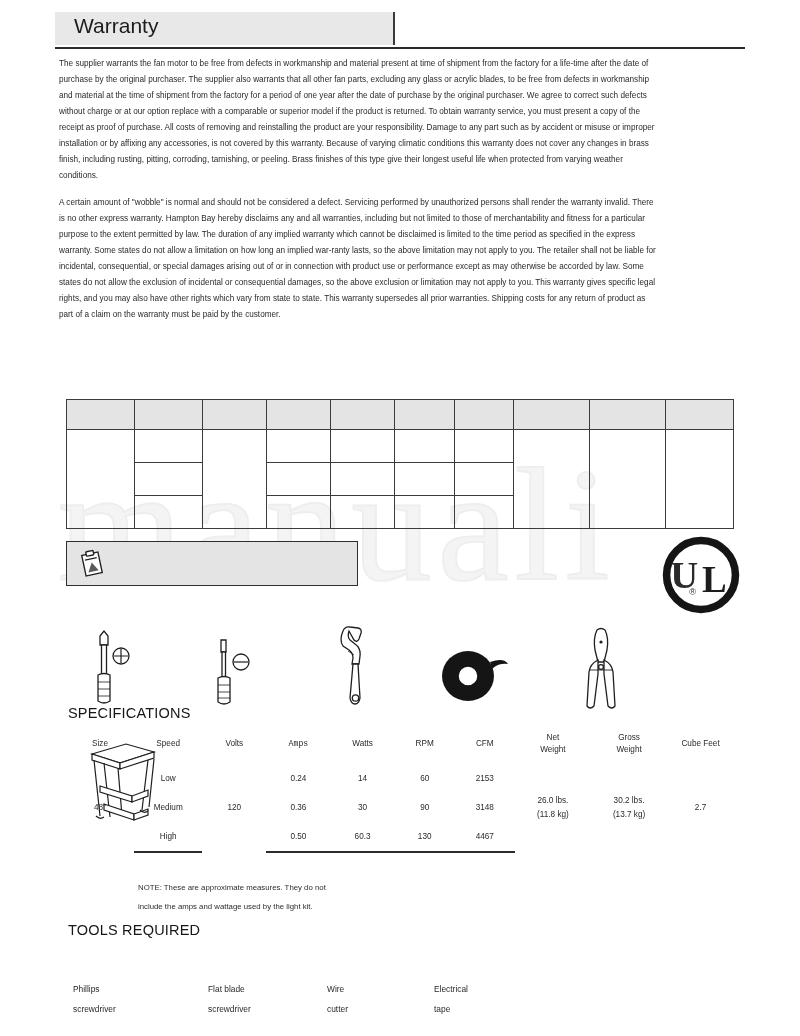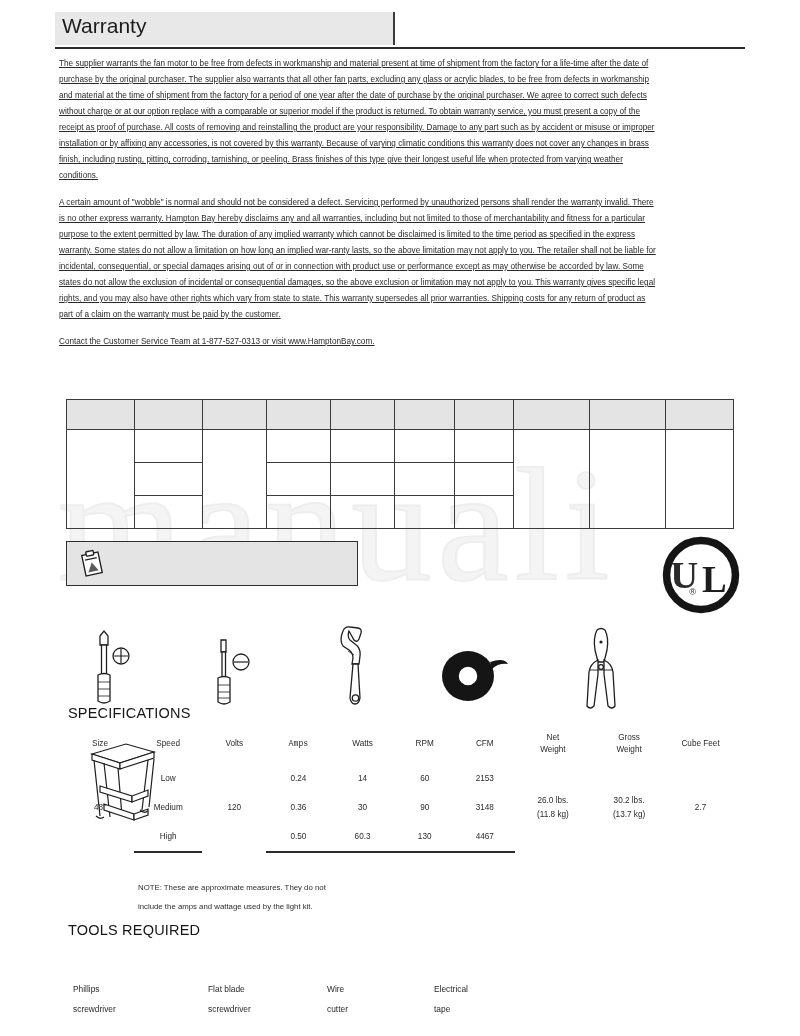--- a/index.html
+++ b/index.html
@@ -48,21 +48,21 @@
   .section-head .bar {
     position: relative;
     height: 33px;
     width: 340px;
     background: #e8e8e8;
     border-right: 2px solid #3a3a3a;
     box-sizing: border-box;
   }
   .section-head .bar span {
     position: absolute;
-    left: 7px;
+    left: 19px;
     top: 2px;
     font-size: 21px;
     font-weight: 400;
     color: #1c1c1c;
     white-space: nowrap;
   }
   .section-head .rule {
     height: 0;
     border-top: 2px solid #2b2b2b;
     width: 690px;
@@ -75,21 +75,20 @@
   
   .copy {
     position: absolute;
     left: 59px;
     width: 600px;
     font-size: 8.2px;
     line-height: 16px;
     color: #2a2a2a;
     text-align: left;
     z-index: 2;
-    text-decoration: underline;
   }
   #warranty-body { top: 56px; }
   #warranty-body p { margin: 0 0 11px 0; }
   #warranty-body p:last-child { margin-bottom: 0; }
 
   
   .grid-table {
     position: absolute;
     left: 66px;
     top: 399px;
@@ -268,21 +267,20 @@
   <div class="section-head" id="sec-warranty">
     <div class="bar">
       <span>Warranty</span>
     </div>
     <div class="rule"></div>
   </div>
 
   <div class="copy" id="warranty-body">
     <p>The supplier warrants the fan motor to be free from defects in workmanship and material present at time of shipment from the factory for a life-time after the date of purchase by the original purchaser. The supplier also warrants that all other fan parts, excluding any glass or acrylic blades, to be free from defects in workmanship and material at the time of shipment from the factory for a period of one year after the date of purchase by the original purchaser. We agree to correct such defects without charge or at our option replace with a comparable or superior model if the product is returned. To obtain warranty service, you must present a copy of the receipt as proof of purchase. All costs of removing and reinstalling the product are your responsibility. Damage to any part such as by accident or misuse or improper installation or by affixing any accessories, is not covered by this warranty. Because of varying climatic conditions this warranty does not cover any changes in brass finish, including rusting, pitting, corroding, tarnishing, or peeling. Brass finishes of this type give their longest useful life when protected from varying weather conditions.</p>
     <p>A certain amount of "wobble" is normal and should not be considered a defect. Servicing performed by unauthorized persons shall render the warranty invalid. There is no other express warranty. Hampton Bay hereby disclaims any and all warranties, including but not limited to those of merchantability and fitness for a particular purpose to the extent permitted by law. The duration of any implied warranty which cannot be disclaimed is limited to the time period as specified in the express warranty. Some states do not allow a limitation on how long an implied war-ranty lasts, so the above limitation may not apply to you. The retailer shall not be liable for incidental, consequential, or special damages arising out of or in connection with product use or performance except as may otherwise be accorded by law. Some states do not allow the exclusion of incidental or consequential damages, so the above exclusion or limitation may not apply to you. This warranty gives specific legal rights, and you may also have other rights which vary from state to state. This warranty supersedes all prior warranties. Shipping costs for any return of product as part of a claim on the warranty must be paid by the customer.</p>
-    <p>Contact the Customer Service Team at 1-877-527-0313 or visit www.HamptonBay.com.</p>
   </div>
 
 
   <div class="grid-table">
     <div class="grid-head">
       <div class="gcell" style="width:10.2%"></div>
       <div class="gcell" style="width:10.2%"></div>
       <div class="gcell" style="width:9.6%"></div>
       <div class="gcell" style="width:9.6%"></div>
       <div class="gcell" style="width:9.6%"></div>

